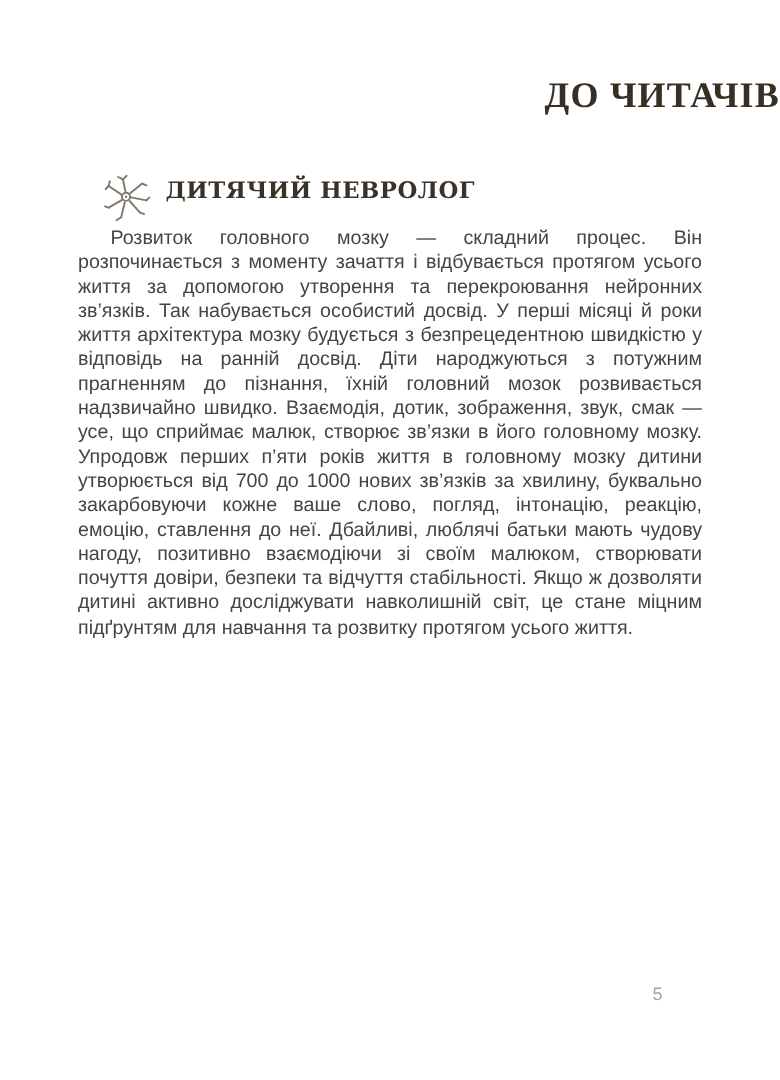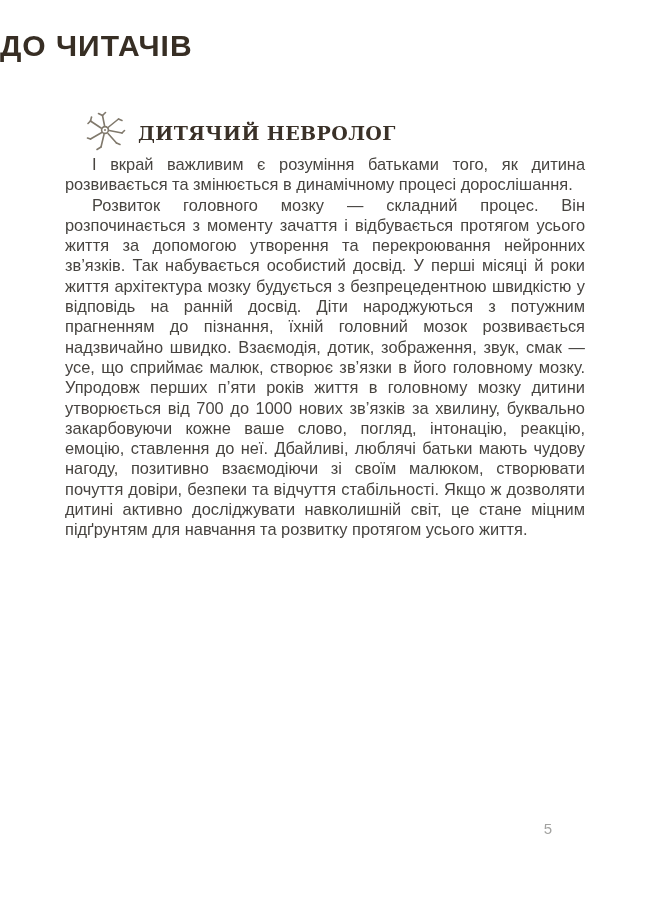--- a/index.html
+++ b/index.html
@@ -17,32 +17,31 @@
     font-family:"Liberation Sans",sans-serif;
     overflow:hidden;
   }
   .page{
     position:relative;
     width:650px;height:900px;
     background:var(--c-background);
   }
   .book-title{
     margin:0;
-    padding-top:28px;
-    text-align:left;
-    font-family:Liberation Sans, sans-serif;
+    padding-top:62px;
+    text-align:right;
+    font-family:Liberation Serif, serif;
     font-weight:bold;
     font-size:30px;
     line-height:36px;
     letter-spacing:1px;
     color:var(--c-title);
   }
   .section-row{
     display:flex;
-    align-items:center;
     margin:50px 0 1px 86px;
     gap:12px;
   }
   .neuron-icon{
     width:40px;height:42px;
     flex:0 0 auto;
     color:var(--c-icon);
     margin-top:-4px;
   }
   .section-heading{
@@ -104,19 +103,18 @@
         <path d="M4.5 10 L5.5 6"></path>
 
         <circle cx="19" cy="19" r="3.4"></circle>
         <circle cx="19" cy="19" r="1" fill="currentColor" stroke="none"></circle>
       </svg>
     </span>
     <h2 class="section-heading">ДИТЯЧИЙ НЕВРОЛОГ</h2>
   </div>
 
   <div class="body-text">
-    <p>І вкрай важливим є розуміння батьками того, як дитина розвивається та змінюється в динамічному процесі дорослішання.</p>
     <p>Розвиток головного мозку — складний процес. Він розпочинається з моменту зачаття і відбувається протягом усього життя за допомогою утворення та перекроювання нейронних зв’язків. Так набувається особистий досвід. У перші місяці й роки життя архітектура мозку будується з безпрецедентною швидкістю у відповідь на ранній досвід. Діти народжуються з потужним прагненням до пізнання, їхній головний мозок розвивається надзвичайно швидко. Взаємодія, дотик, зображення, звук, смак — усе, що сприймає малюк, створює зв’язки в його головному мозку. Упродовж перших п’яти років життя в головному мозку дитини утворюється від 700 до 1000 нових зв’язків за хвилину, буквально закарбовуючи кожне ваше слово, погляд, інтонацію, реакцію, емоцію, ставлення до неї. Дбайливі, люблячі батьки мають чудову нагоду, позитивно взаємодіючи зі своїм малюком, створювати почуття довіри, безпеки та відчуття стабільності. Якщо ж дозволяти дитині активно досліджувати навколишній світ, це стане міцним підґрунтям для навчання та розвитку протягом усього життя.</p>
   </div>
 
   <div class="page-number">5</div>
 
 </div>
 
 </body></html>

